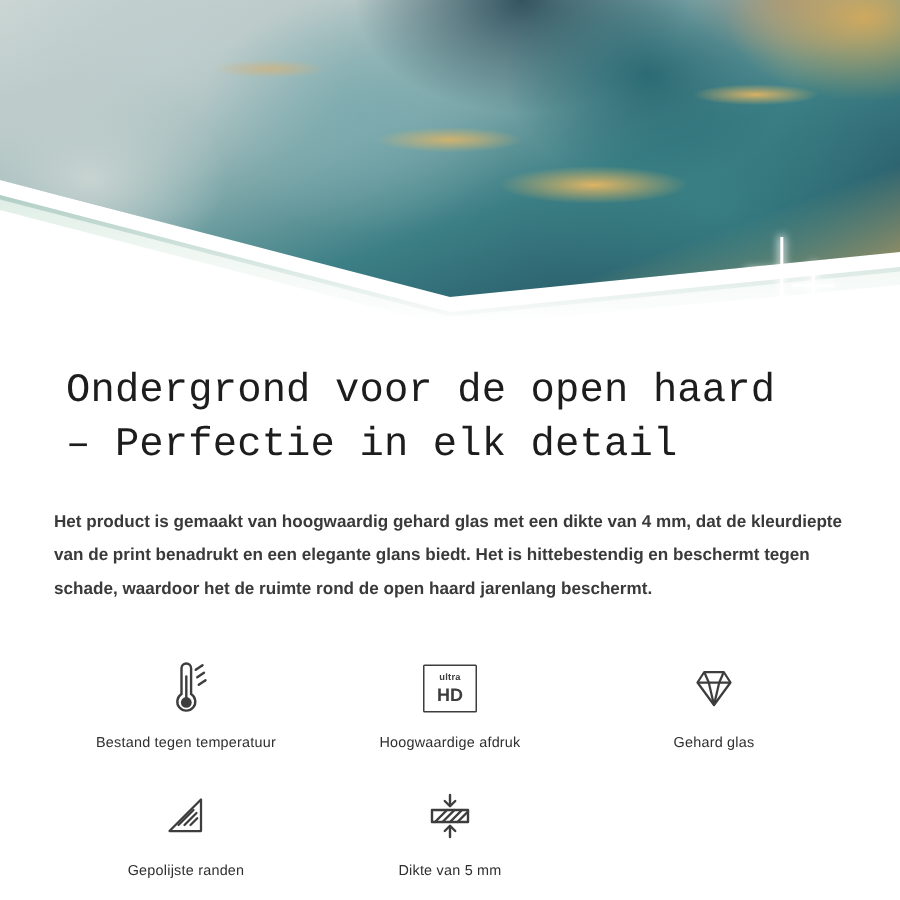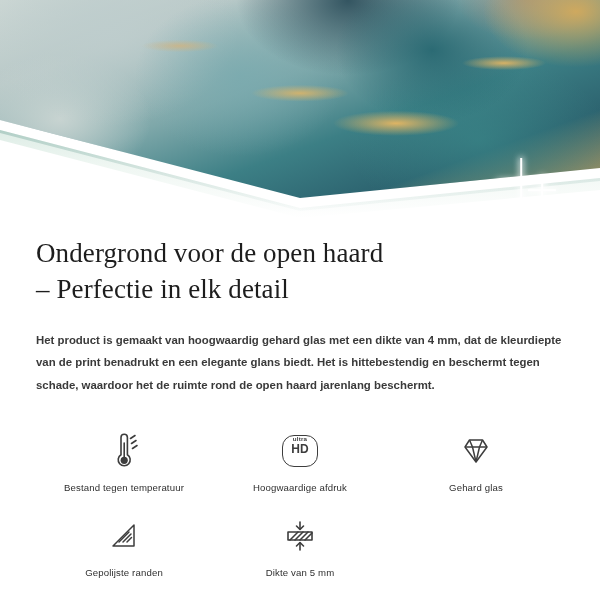--- a/index.html
+++ b/index.html
@@ -102,22 +102,22 @@
   .sparkle.s1 { left: 498px; top: 158px; }
   .sparkle.s2 { left: 528px; top: 176px; width: 28px; height: 28px; }
   .sparkle.s2:before { width: 28px; }
   .sparkle.s2:after { height: 28px; }
 
   
   .content {
     padding: 18px 36px 0 36px;
   }
   h1.headline {
-    margin: 0;
-    font-family: Liberation Serif, serif;
+    margin: 8px;
+    font-family: Liberation Mono, monospace;
     font-weight: 400;
     font-size: 27px;
     line-height: 1.32;
     color: #1d1d1d;
     letter-spacing: 0.1px;
     white-space: pre-line;
   }
   p.body-copy {
     margin: 22px 0 0 0;
     font-size: 11.4px;
@@ -151,24 +151,25 @@
     margin-top: 8px;
     font-size: 9.6px;
     color: #2f2f2f;
     text-align: center;
     letter-spacing: 0.15px;
   }
   .ultrahd {
     width: 34px;
     height: 30px;
     border: 1.6px solid #3d3d3d;
-    border-radius: 12px;
+    border-radius: 1px;
     display: flex;
     flex-direction: column;
     align-items: center;
+    justify-content: center;
     line-height: 1;
   }
   .ultrahd .u1 {
     font-size: 6.2px;
     font-weight: bold;
     color: #3d3d3d;
     letter-spacing: 0.2px;
   }
   .ultrahd .u2 {
     font-size: 12px;

